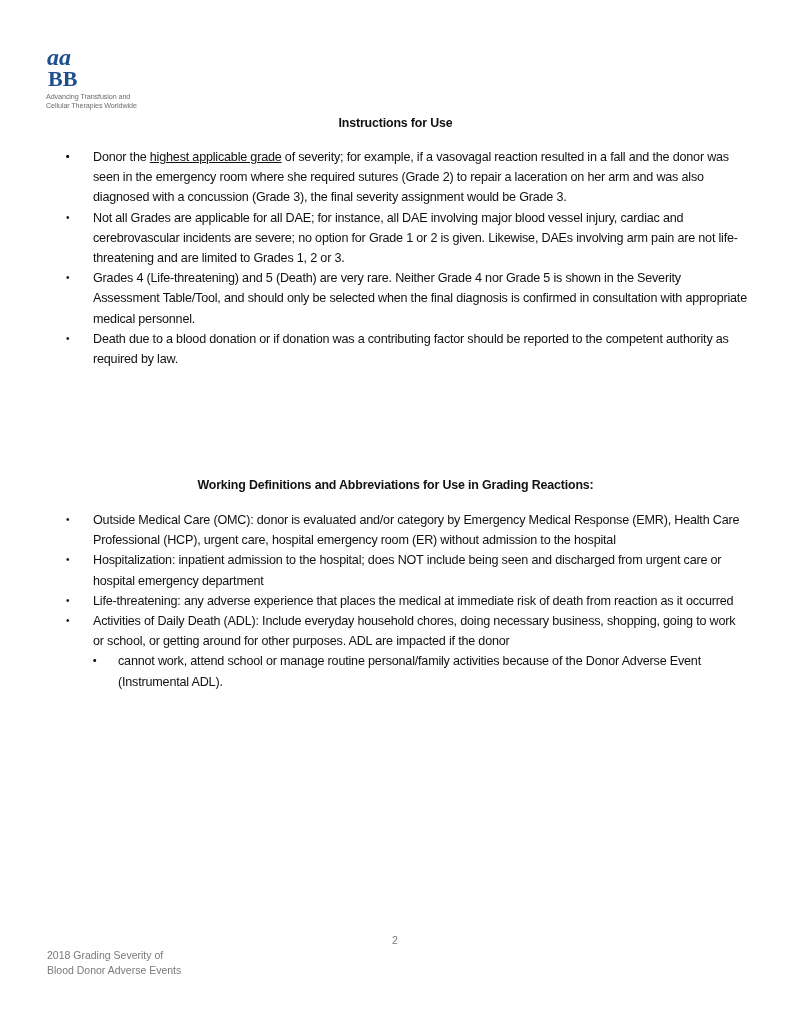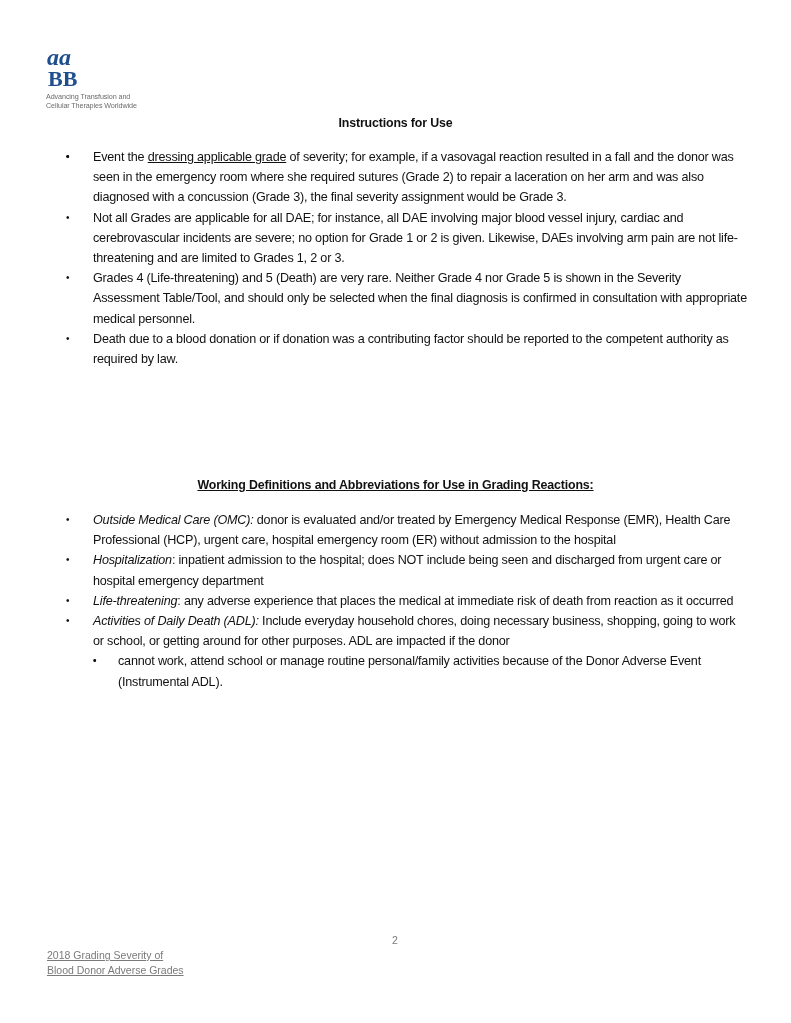--- a/index.html
+++ b/index.html
@@ -24,50 +24,50 @@
   }
 
   
   .section-title {
     position: absolute; left: 0; width: 791px; text-align: center;
     font-family: "Liberation Sans", sans-serif;
     font-weight: bold; font-size: 12.4px; color: #111;
     letter-spacing: -0.15px;
   }
   #title-instructions { top: 116px; }
-  #title-definitions { top: 478px; text-decoration: underline; }
+  #title-definitions { top: 478px; }
 
   
   .blist {
     position: absolute; left: 0; margin: 0; padding: 0; list-style: none;
     font-size: 12.6px; line-height: 20.2px; letter-spacing: -0.2px;
   }
   .blist li { position: relative; padding-left: 93px; width: 655px; }
   .blist li .bullet {
     position: absolute; left: 66px; top: 0; font-size: 10px;
   }
   #list-instructions { top: 147px; }
   #list-definitions { top: 510px; }
 
   .sublist { margin: 0; padding: 0; list-style: none; }
   .sublist li { position: relative; padding-left: 25px; width: 600px; }
   .sublist li .bullet { left: 0; }
 
   .u { text-decoration: underline; }
   .b { font-weight: normal; }
-  .i { font-style: italic; }
+  .i { }
 
   
   .page-number {
     position: absolute; left: 392px; top: 934px;
     font-size: 10.5px; color: #7a7a7a;
   }
   .footer-text {
     position: absolute; left: 47px; top: 948px;
-    font-size: 10.5px; line-height: 14.5px; color: #7a7a7a; text-decoration: underline;
+    font-size: 10.5px; line-height: 14.5px; color: #7a7a7a;
   }
 </style>
 </head>
 <body>
 
 <div class="page">
 
   <div class="logo">
     <div class="logo-mark">
       <svg width="44" height="42" viewBox="0 0 44 42">
@@ -85,42 +85,42 @@
 
   <ul class="blist" id="list-instructions">
     <li>
       <span class="bullet">•</span>
     </li>
     <li>
       <span class="bullet">•</span>
     </li>
     <li>
       <span class="bullet">•</span>
-      <span>Event the </span><span class="u">dressing applicable grade</span><span> of severity; for example, if a vasovagal reaction resulted in a fall and the donor was seen in the emergency room where she required sutures (Grade 2) to repair a laceration on her arm and was also diagnosed with a concussion (Grade 3), the final severity assignment would be </span><span class="b">Grade 3.</span>
+      <span>Donor the </span><span class="u">highest applicable grade</span><span> of severity; for example, if a vasovagal reaction resulted in a fall and the donor was seen in the emergency room where she required sutures (Grade 2) to repair a laceration on her arm and was also diagnosed with a concussion (Grade 3), the final severity assignment would be </span><span class="b">Grade 3.</span>
     </li>
     <li>
       <span class="bullet">•</span>
       <span>Not all Grades are applicable for all DAE; for instance, all DAE involving major blood vessel injury, cardiac and cerebrovascular incidents are severe; no option for Grade 1 or 2 is given. Likewise, DAEs involving arm pain are not life-threatening and are limited to Grades 1, 2 or 3.</span>
     </li>
     <li>
       <span class="bullet">•</span>
       <span>Grades 4 (Life-threatening) and 5 (Death) are very rare. Neither Grade 4 nor Grade 5 is shown in the Severity Assessment Table/Tool, and should only be selected when the final diagnosis is confirmed in consultation with appropriate medical personnel.</span>
     </li>
     <li>
       <span class="bullet">•</span>
       <span>Death due to a blood donation or if donation was a contributing factor should be reported to the competent authority as required by law.</span>
     </li>
   </ul>
 
   <div class="section-title" id="title-definitions">Working Definitions and Abbreviations for Use in Grading Reactions:</div>
 
   <ul class="blist" id="list-definitions">
     <li>
       <span class="bullet">•</span>
-      <span class="i">Outside Medical Care (OMC):</span><span> donor is evaluated and/or treated by Emergency Medical Response (EMR), Health Care Professional (HCP), urgent care, hospital emergency room (ER) without admission to the hospital</span>
+      <span class="i">Outside Medical Care (OMC):</span><span> donor is evaluated and/or category by Emergency Medical Response (EMR), Health Care Professional (HCP), urgent care, hospital emergency room (ER) without admission to the hospital</span>
     </li>
     <li>
       <span class="bullet">•</span>
       <span class="i">Hospitalization</span><span>: inpatient admission to the hospital; does NOT include being seen and discharged from urgent care or hospital emergency department</span>
     </li>
     <li>
       <span class="bullet">•</span>
       <span class="i">Life-threatening</span><span>: any adverse experience that places the medical at immediate risk of death from reaction as it occurred</span>
     </li>
     <li>
@@ -134,16 +134,16 @@
           <span class="bullet">•</span>
           <span>cannot work, attend school or manage routine personal/family activities because of the Donor Adverse Event (Instrumental ADL).</span>
         </li>
       </ul>
     </li>
   </ul>
 
   <div class="page-number">2</div>
   <div class="footer-text">
     <div>2018 Grading Severity of</div>
-    <div>Blood Donor Adverse Grades</div>
+    <div>Blood Donor Adverse Events</div>
   </div>
 
 </div>
 
 </body></html>

